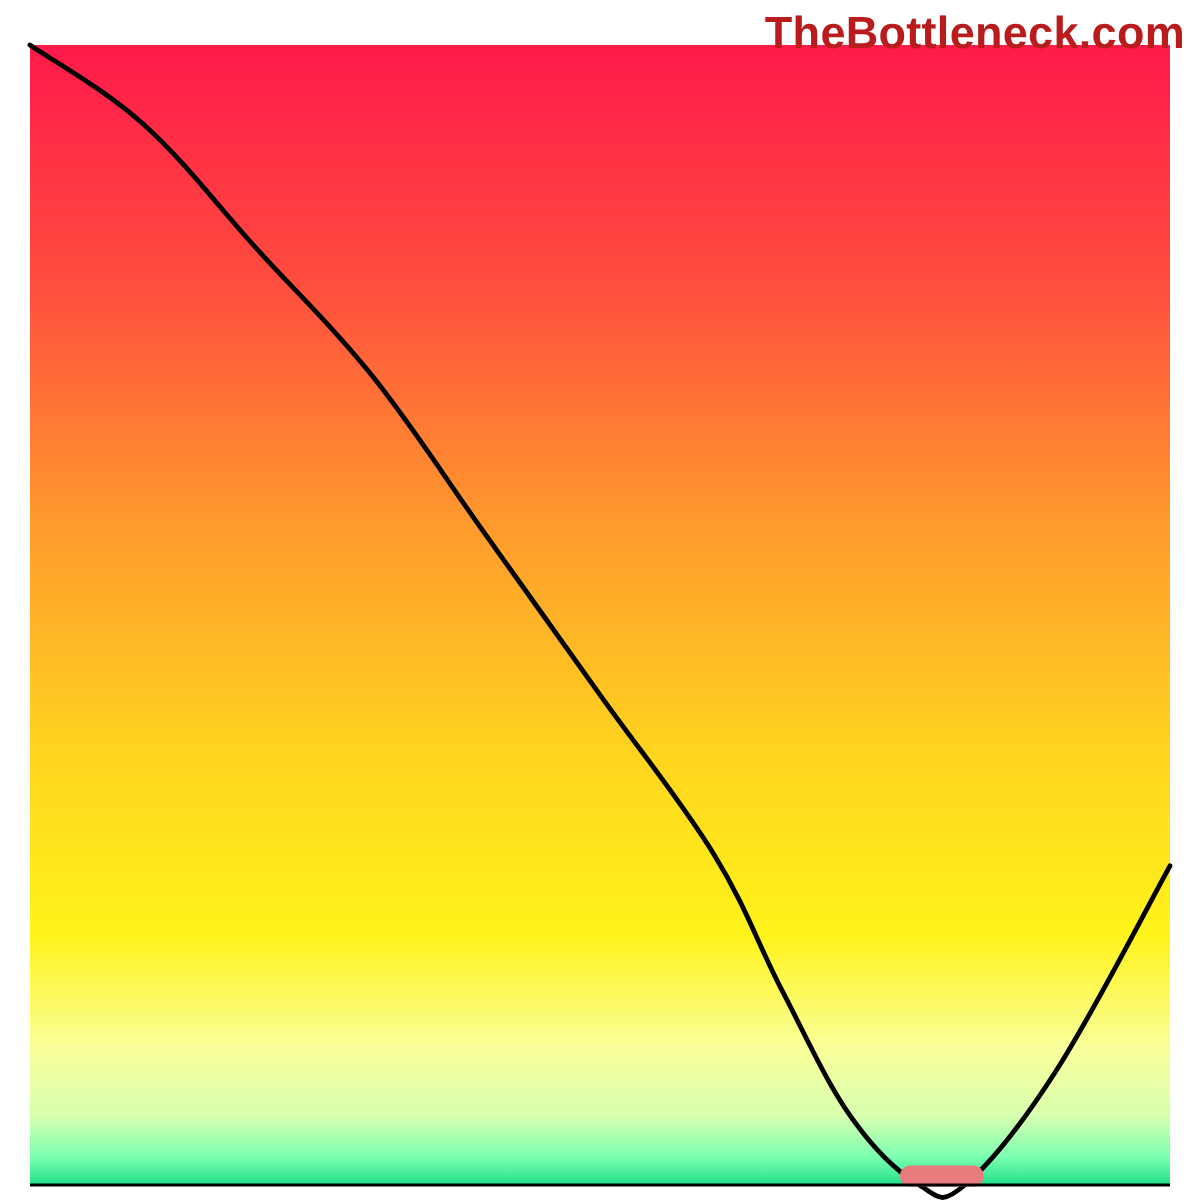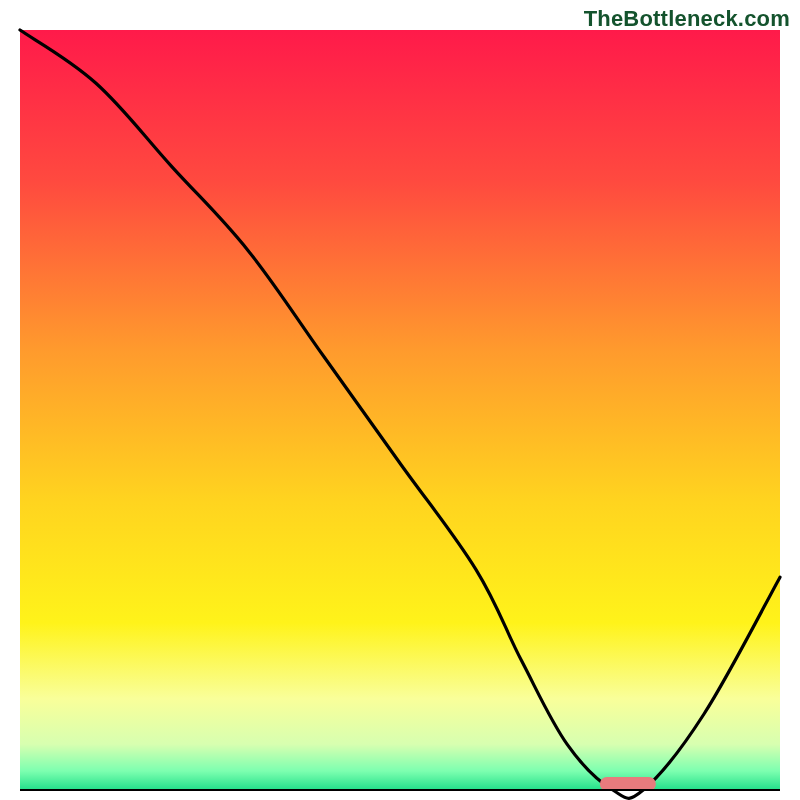--- a/index.html
+++ b/index.html
@@ -13,23 +13,23 @@
   }
   .wrapper {
     position: relative;
     width: 800px;
     height: 800px;
   }
   .attribution {
     position: absolute;
     top: 6px;
     right: 10px;
-    font-size: 22px;
+    font-size: 30px;
     font-weight: 600;
-    color: #14532d;
+    color: #b91c1c;
     letter-spacing: 0.2px;
     z-index: 10;
   }
   .plot {
     position: absolute;
     left: 20px;
     top: 30px;
     width: 760px;
     height: 760px;
   }

